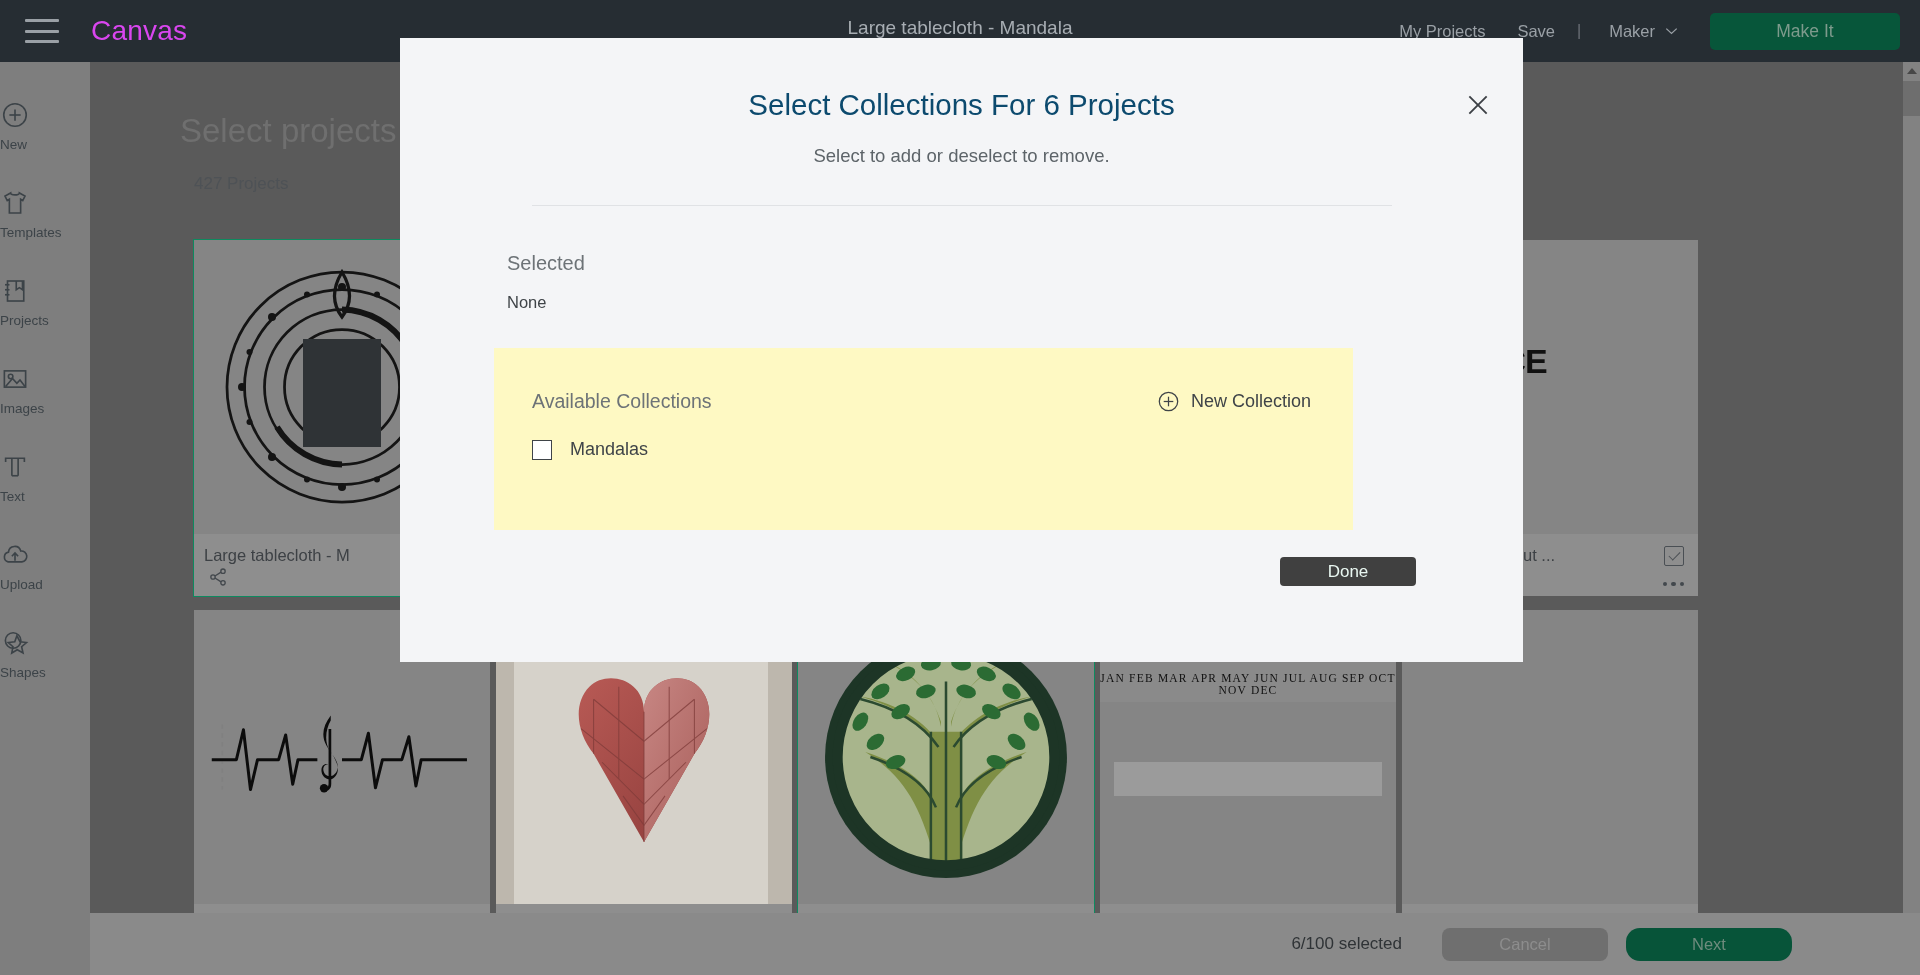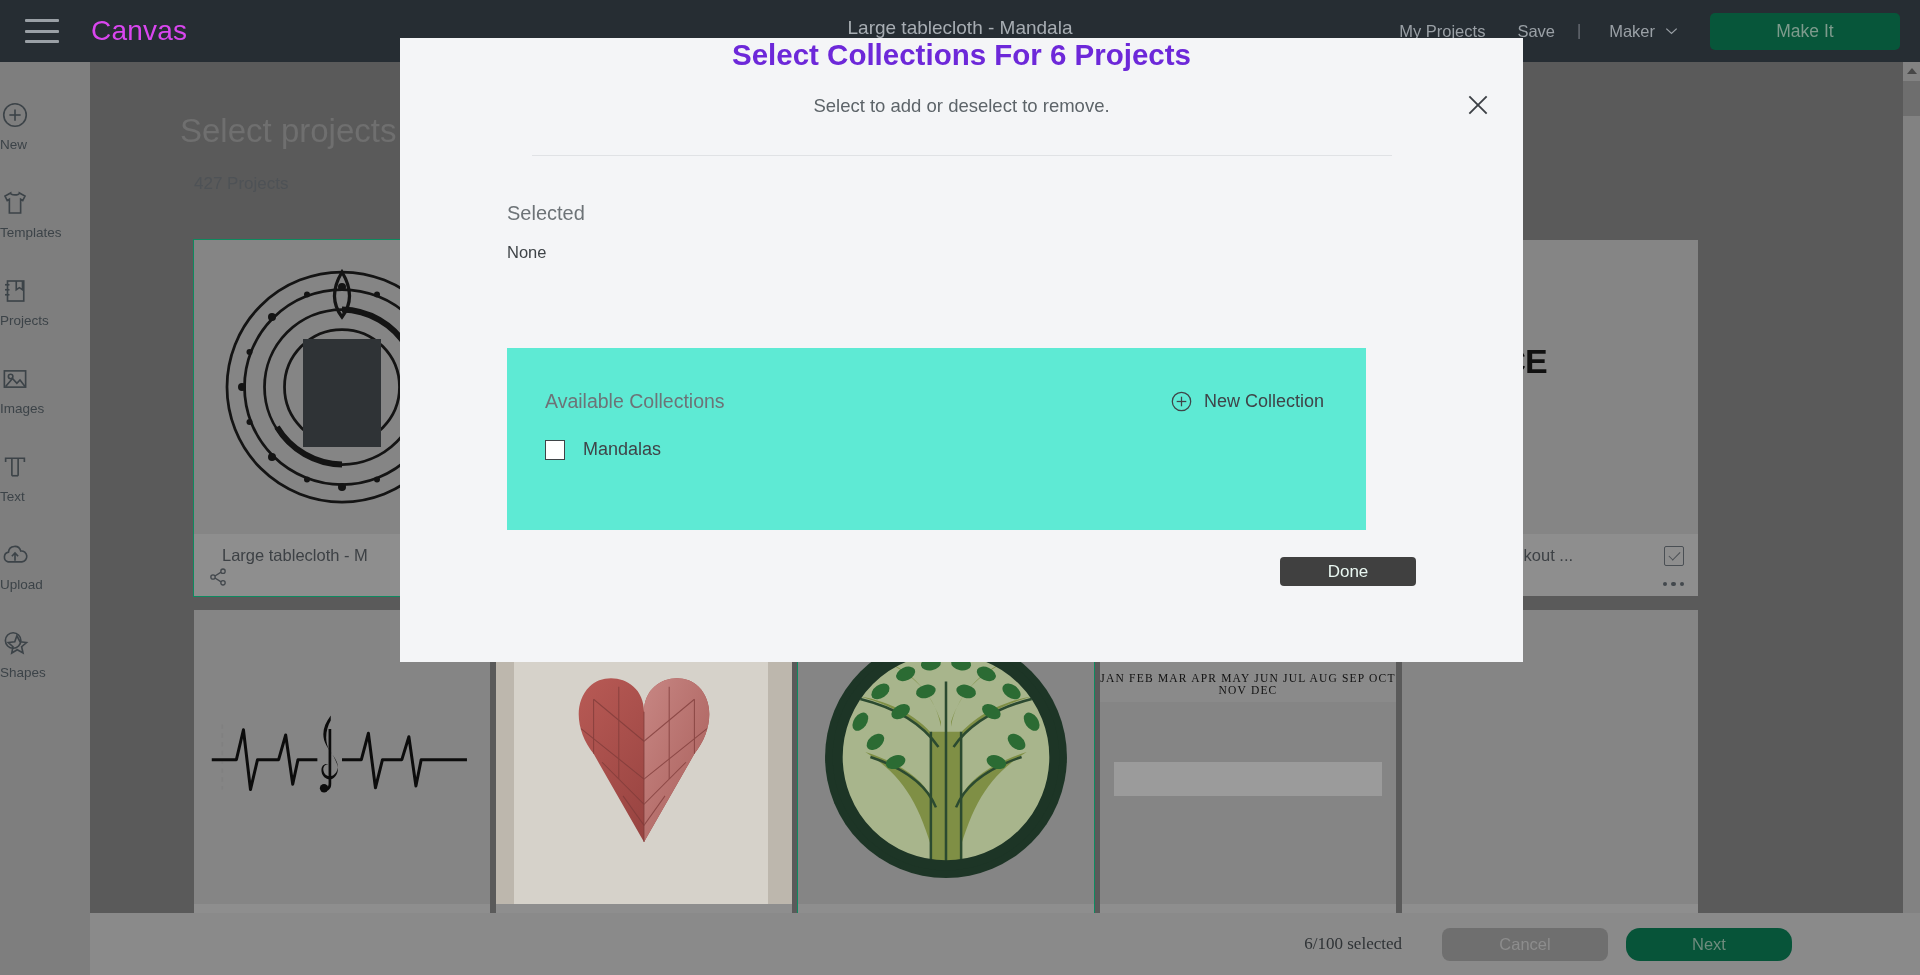--- a/index.html
+++ b/index.html
@@ -80,42 +80,42 @@
   .card {
     width: 296px; height: 356px; background: #858585;
     margin-bottom: 14px; position: relative; cursor: pointer;
   }
   .card.sel { outline: 3px solid #0e8a5f; outline-offset: -2px; }
   .card-thumb {
     height: 294px; width: 100%; position: relative; overflow: hidden;
     display: flex; align-items: center; justify-content: center;
     background: #858585;
   }
-  .card-foot { height: 62px; padding: 12px 14px 0 28px; position: relative; background: #8e8e8e; }
+  .card-foot { height: 62px; padding: 12px 14px 0 10px; position: relative; background: #8e8e8e; }
   .card-title { font-size: 16.5px; color: #3d4145; white-space: nowrap; overflow: hidden; text-overflow: ellipsis; max-width: 205px; }
   .chkbox {
     position: absolute; right: 14px; top: 12px; width: 20px; height: 20px;
     border: 1.5px solid #4a4f54; border-radius: 2px;
     display: flex; align-items: center; justify-content: center;
   }
   .chkbox:after {
     content: ""; width: 10px; height: 5px; border-left: 1.6px solid #4a4f54;
     border-bottom: 1.6px solid #4a4f54; transform: rotate(-45deg) translate(1px,-1px);
   }
   .dots { position: absolute; right: 14px; bottom: 10px; display: flex; gap: 4px; }
   .dots i { width: 4.5px; height: 4.5px; border-radius: 50%; background: #43484d; display: block; }
   .share-ic { position: absolute; left: 14px; bottom: 9px; width: 20px; height: 20px; }
 
   
   .bottombar {
     position: absolute; left: 0; bottom: 0; width: 1830px; height: 62px;
     background: #8a8a8a; display: flex; align-items: center; justify-content: flex-end;
     padding-right: 128px; gap: 18px; z-index: 4;
   }
-  .sel-count { font-size: 17px; color: #2f3336; margin-right: 22px; font-family: Liberation Serif, serif; }
+  .sel-count { font-size: 17px; color: #2f3336; margin-right: 22px; }
   .btn-cancel {
     width: 166px; height: 33px; border-radius: 8px; background: #6f6f6f;
     color: #8d8d8d; font-size: 16.5px; display: flex; align-items: center; justify-content: center;
     cursor: pointer;
   }
   .btn-next {
     width: 166px; height: 33px; border-radius: 14px; background: #075439;
     color: #6e8b7d; font-size: 16.5px; display: flex; align-items: center; justify-content: center;
     cursor: pointer;
   }
@@ -133,30 +133,30 @@
   .sb-thumb { width: 17px; height: 35px; background: #6e6e6e; margin-top: 2px; cursor: pointer; }
 
   
   .modal {
     position: absolute; left: 400px; top: 38px; width: 1123px; height: 624px;
     background: #f4f5f7; z-index: 20;
   }
   .modal-close {
     position: absolute; right: 32px; top: 54px; width: 26px; height: 26px; cursor: pointer;
   }
-  .modal-title { text-align: center; font-size: 29.5px; color: #6d28d9; font-weight: bold; }
+  .modal-title { text-align: center; margin-top: 50px; font-size: 29.5px; color: #0c4a6e; font-weight: normal; }
   .modal-sub { text-align: center; margin-top: 23px; font-size: 18.5px; color: #5d6469; }
   .modal-rule { width: 860px; height: 1px; background: #e0e2e5; margin: 38px auto 0 auto; }
 
   .sel-head { margin: 46px 0 0 107px; font-size: 20px; color: #6d7377; }
   .sel-none { margin: 18px 0 0 107px; font-size: 16.5px; color: #3f4448; }
 
   .panel {
-    position: absolute; left: 107px; top: 310px; width: 859px; height: 182px;
-    background: #5eead4;
+    position: absolute; left: 94px; top: 310px; width: 859px; height: 182px;
+    background: #fef9c3;
   }
   .panel-head {
     position: relative; padding: 42px 42px 0 38px;
     display: flex; align-items: center; justify-content: space-between;
   }
   .panel-label { font-size: 19.5px; color: #6d7377; }
   .new-coll { display: flex; align-items: center; gap: 11px; cursor: pointer; }
   .new-coll .txt { font-size: 18px; color: #3f4448; }
   .coll-row { display: flex; align-items: center; gap: 18px; margin: 26px 0 0 38px; cursor: pointer; }
   .coll-box { width: 20px; height: 20px; border: 1.6px solid #3f4448; background: #fff; }

